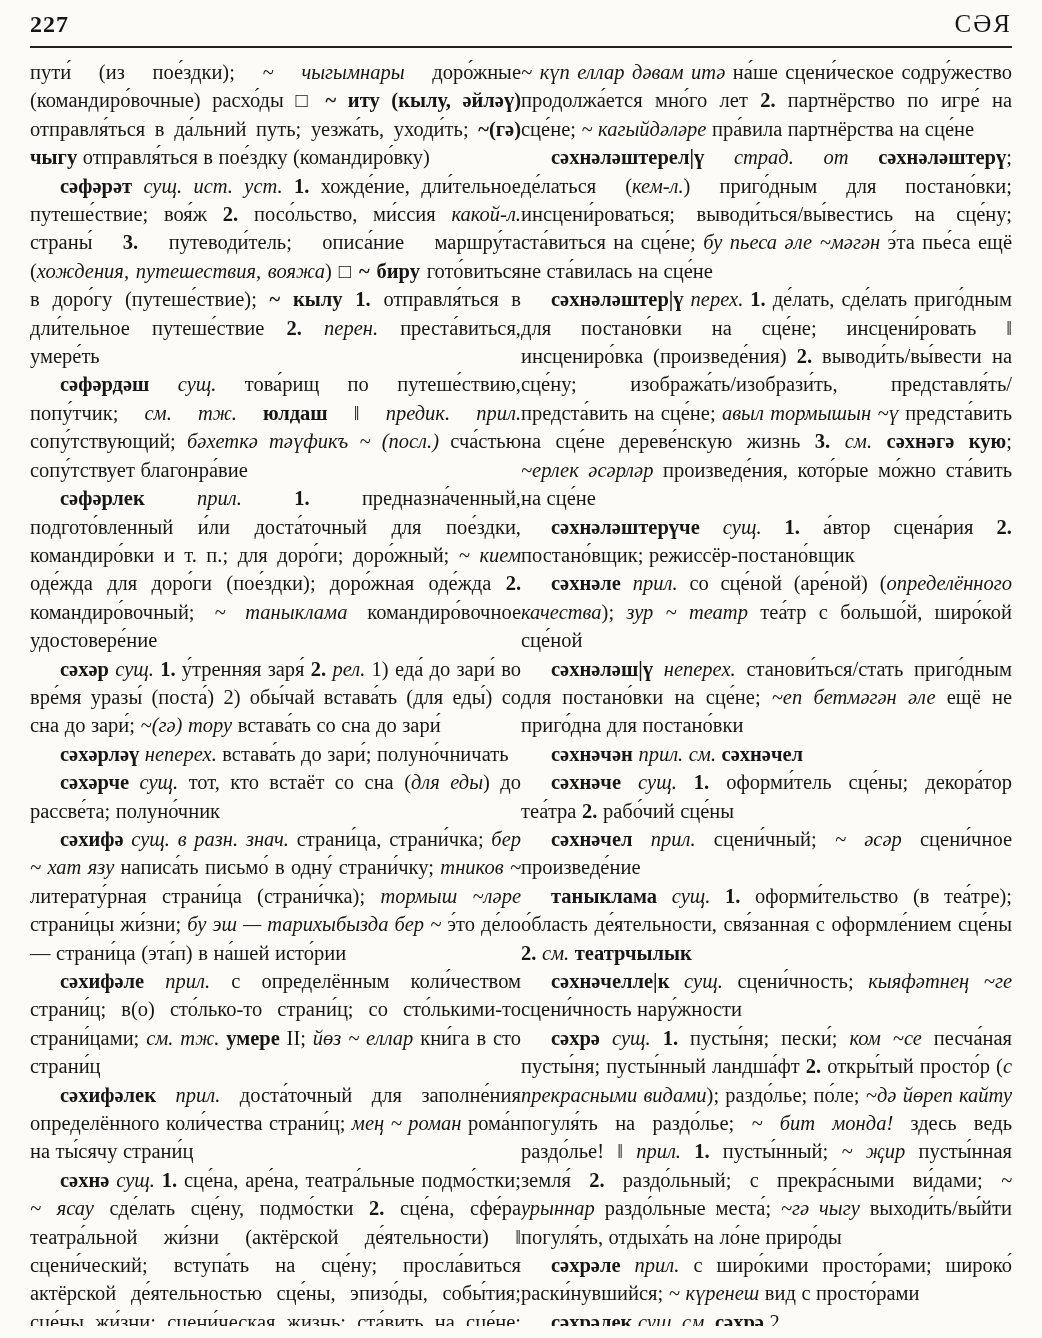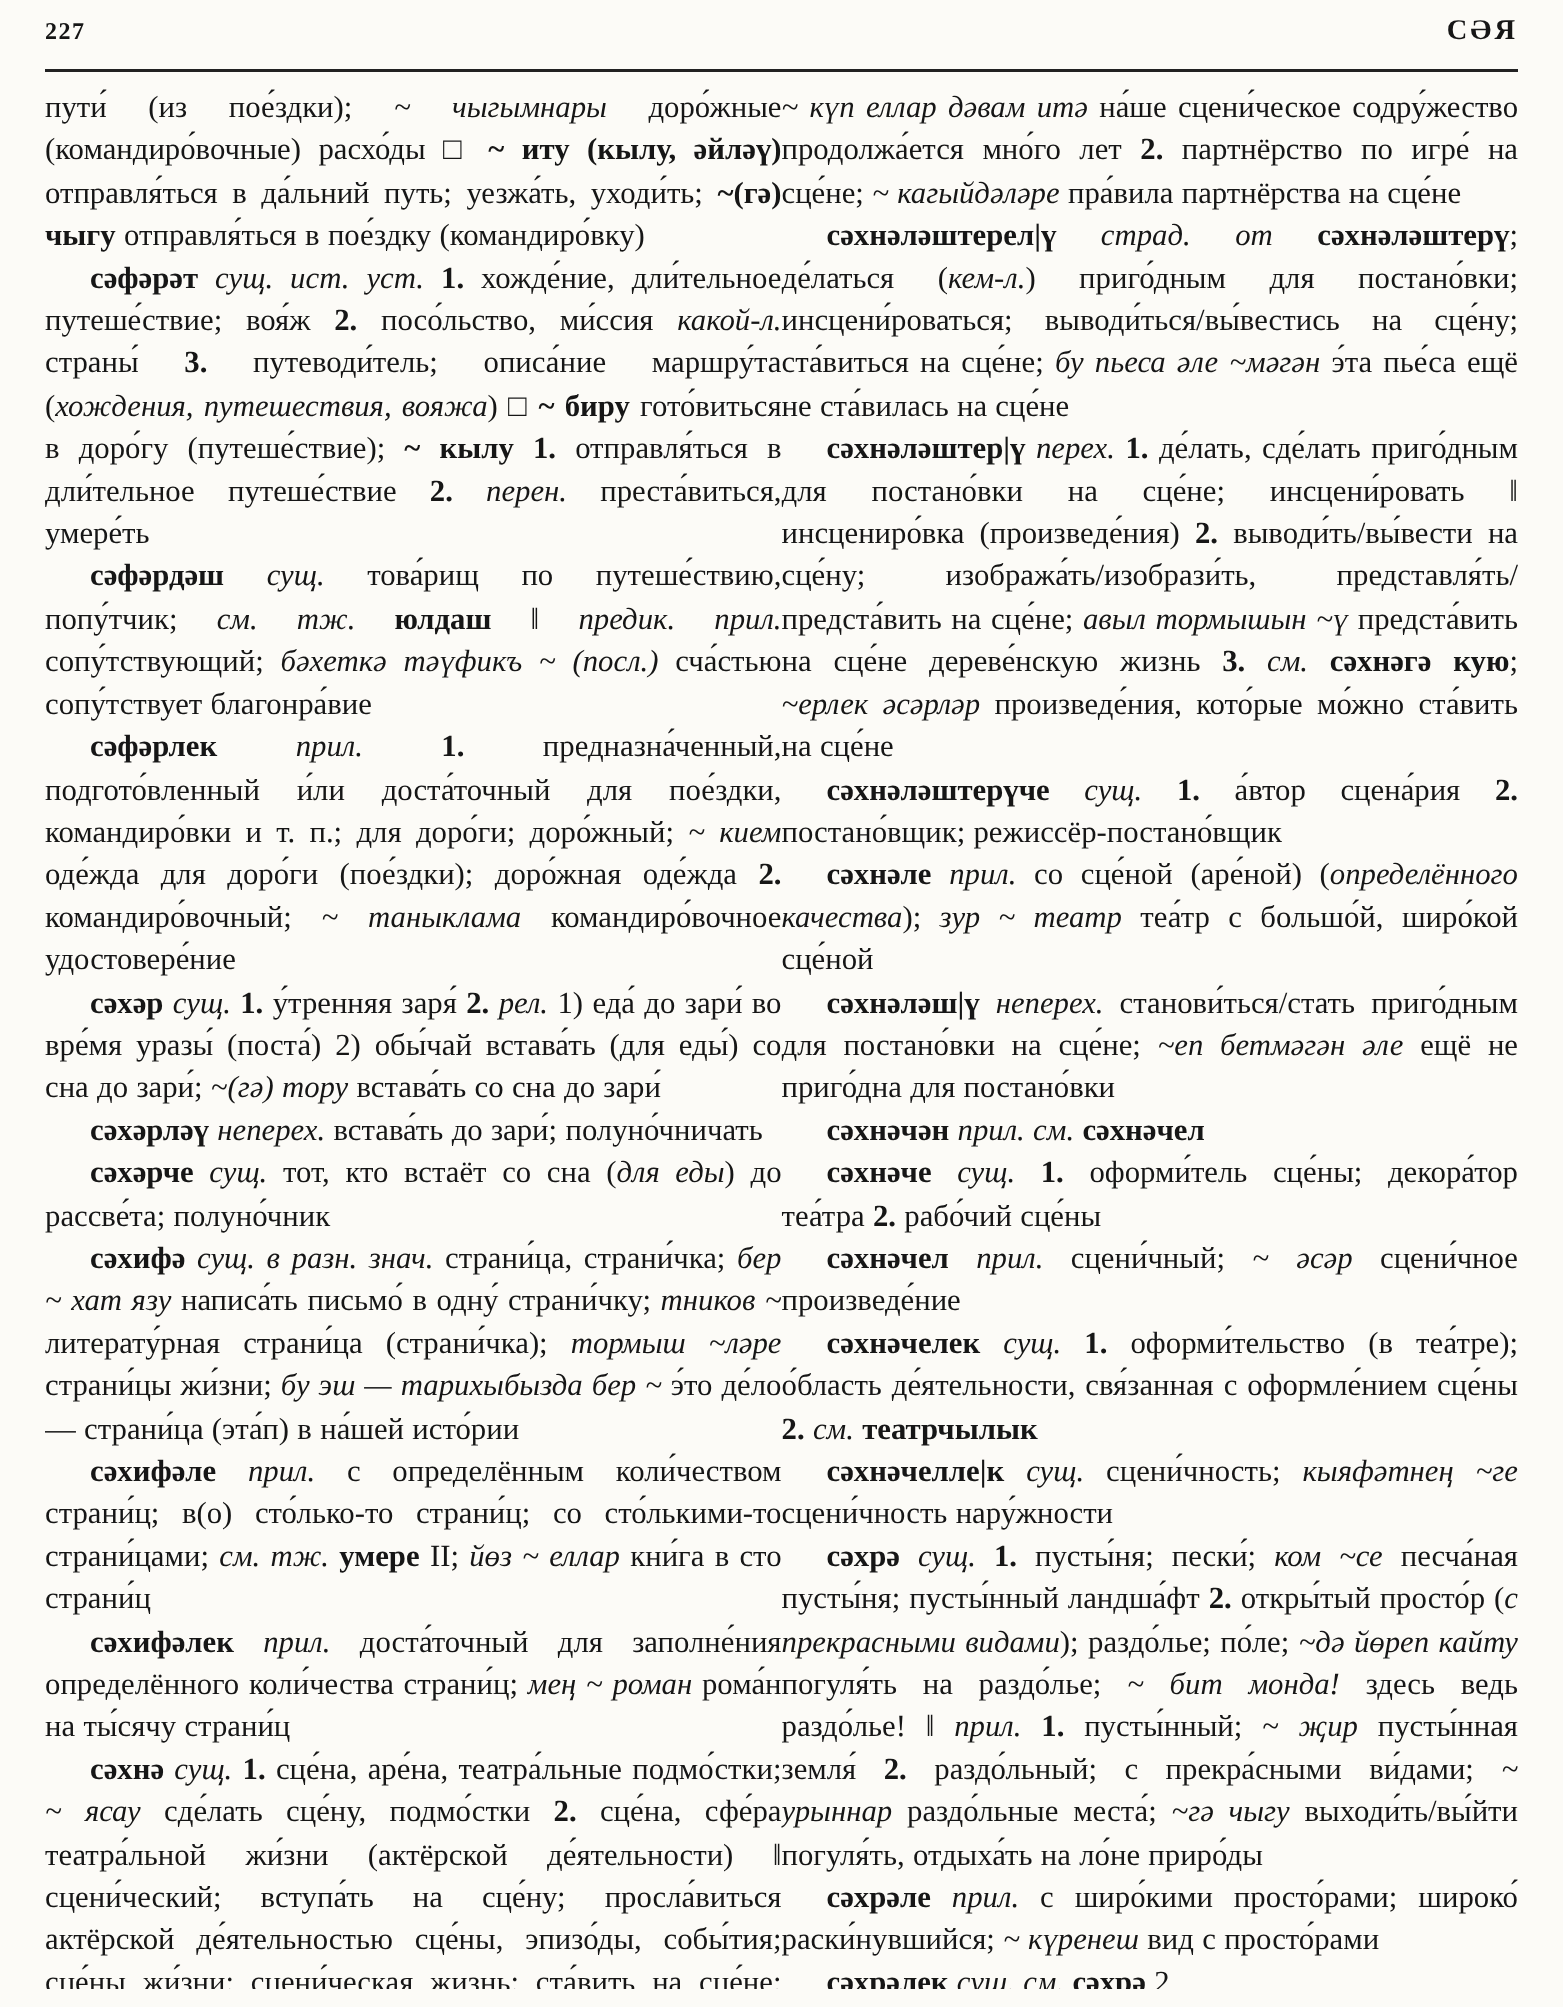--- a/index.html
+++ b/index.html
@@ -15,27 +15,27 @@
     padding: 10px 30px 8px 30px;
     overflow: hidden;
   }
   .running-head {
     display: flex;
     justify-content: space-between;
     align-items: baseline;
     height: 34px;
   }
   .page-number {
-    font-size: 16px;
+    font-size: 24px;
     font-weight: bold;
     letter-spacing: 1px;
   }
   .guide-word {
-    font-size: 19px;
-    font-weight: bold;
+    font-size: 25px;
+    font-weight: normal;
     letter-spacing: 2px;
   }
   .head-rule {
     border: none;
     border-top: 2px solid #222;
     margin: 2px 0 10px 0;
   }
   .columns {
     display: flex;
     height: 1268px;
@@ -84,20 +84,20 @@
     <div class="column" id="col-right">
         <p class="cont"><i>~ күп еллар дәвам итә</i> на́ше сцени́ческое содру́жество продолжа́ется мно́го лет <b>2.</b> партнёрство по игре́ на сце́не; <i>~ кагыйдәләре</i> пра́вила партнёрства на сце́не</p>
         <p><b>сәхнәләштерел|ү</b> <i>страд. от</i> <b>сәхнәләштерү</b>; де́латься (<i>кем-л.</i>) приго́дным для постано́вки; инсцени́роваться; выводи́ться/вы́вестись на сце́ну; ста́виться на сце́не; <i>бу пьеса әле ~мәгән</i> э́та пье́са ещё не ста́вилась на сце́не</p>
         <p><b>сәхнәләштер|ү</b> <i>перех.</i> <b>1.</b> де́лать, сде́лать приго́дным для постано́вки на сце́не; инсцени́ровать ‖ инсцениро́вка (произведе́ния) <b>2.</b> выводи́ть/вы́вести на сце́ну; изобража́ть/изобрази́ть, представля́ть/предста́вить на сце́не; <i>авыл тормышын ~ү</i> предста́вить на сце́не дереве́нскую жизнь <b>3.</b> <i>см.</i> <b>сәхнәгә кую</b>; <i>~ерлек әсәрләр</i> произведе́ния, кото́рые мо́жно ста́вить на сце́не</p>
         <p><b>сәхнәләштерүче</b> <i>сущ.</i> <b>1.</b> а́втор сцена́рия <b>2.</b> постано́вщик; режиссёр-постано́вщик</p>
         <p><b>сәхнәле</b> <i>прил.</i> со сце́ной (аре́ной) (<i>определённого качества</i>); <i>зур ~ театр</i> теа́тр с большо́й, широ́кой сце́ной</p>
         <p><b>сәхнәләш|ү</b> <i>неперех.</i> станови́ться/стать приго́дным для постано́вки на сце́не; <i>~еп бетмәгән әле</i> ещё не приго́дна для постано́вки</p>
         <p><b>сәхнәчән</b> <i>прил. см.</i> <b>сәхнәчел</b></p>
         <p><b>сәхнәче</b> <i>сущ.</i> <b>1.</b> оформи́тель сце́ны; декора́тор теа́тра <b>2.</b> рабо́чий сце́ны</p>
         <p><b>сәхнәчел</b> <i>прил.</i> сцени́чный; <i>~ әсәр</i> сцени́чное произведе́ние</p>
-        <p><b>сәхнәчелек</b> <i>сущ.</i> <b>1.</b> оформи́тельство (в теа́тре); о́бласть де́ятельности, свя́занная с оформле́нием сце́ны <b>2.</b> <i>см.</i> <b>театрчылык</b></p>
+        <p><b>таныклама</b> <i>сущ.</i> <b>1.</b> оформи́тельство (в теа́тре); о́бласть де́ятельности, свя́занная с оформле́нием сце́ны <b>2.</b> <i>см.</i> <b>театрчылык</b></p>
         <p><b>сәхнәчелле|к</b> <i>сущ.</i> сцени́чность; <i>кыяфәтнең ~ге</i> сцени́чность нару́жности</p>
         <p><b>сәхрә</b> <i>сущ.</i> <b>1.</b> пусты́ня; пески́; <i>ком ~се</i> песча́ная пусты́ня; пусты́нный ландша́фт <b>2.</b> откры́тый просто́р (<i>с прекрасными видами</i>); раздо́лье; по́ле; <i>~дә йөреп кайту</i> погуля́ть на раздо́лье; <i>~ бит монда!</i> здесь ведь раздо́лье! ‖ <i>прил.</i> <b>1.</b> пусты́нный; <i>~ җир</i> пусты́нная земля́ <b>2.</b> раздо́льный; с прекра́сными ви́дами; <i>~ урыннар</i> раздо́льные места́; <i>~гә чыгу</i> выходи́ть/вы́йти погуля́ть, отдыха́ть на ло́не приро́ды</p>
         <p><b>сәхрәле</b> <i>прил.</i> с широ́кими просто́рами; широко́ раски́нувшийся; <i>~ күренеш</i> вид с просто́рами</p>
         <p><b>сәхрәлек</b> <i>сущ. см.</i> <b>сәхрә</b> 2</p>
       </div>
   </div>
 </div>
 
 </body></html>

